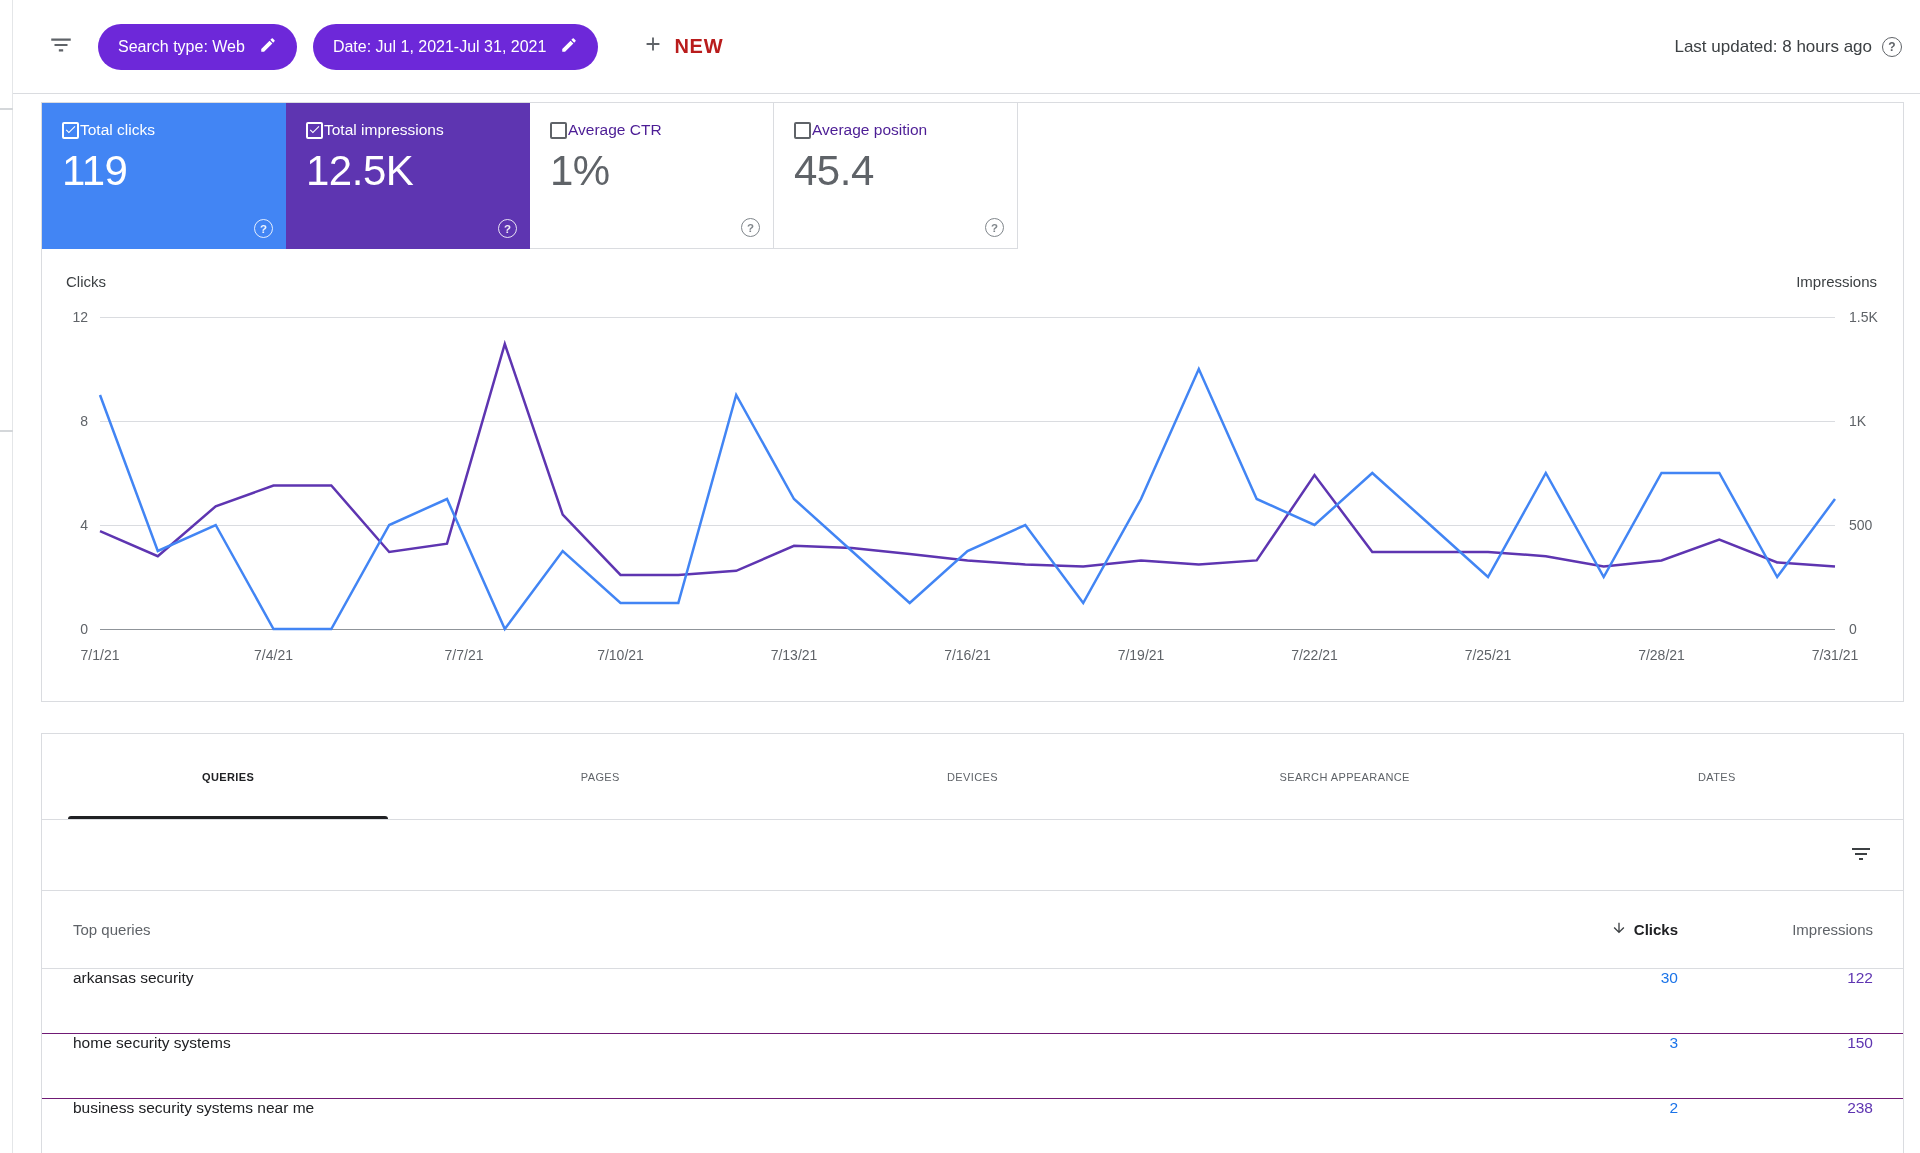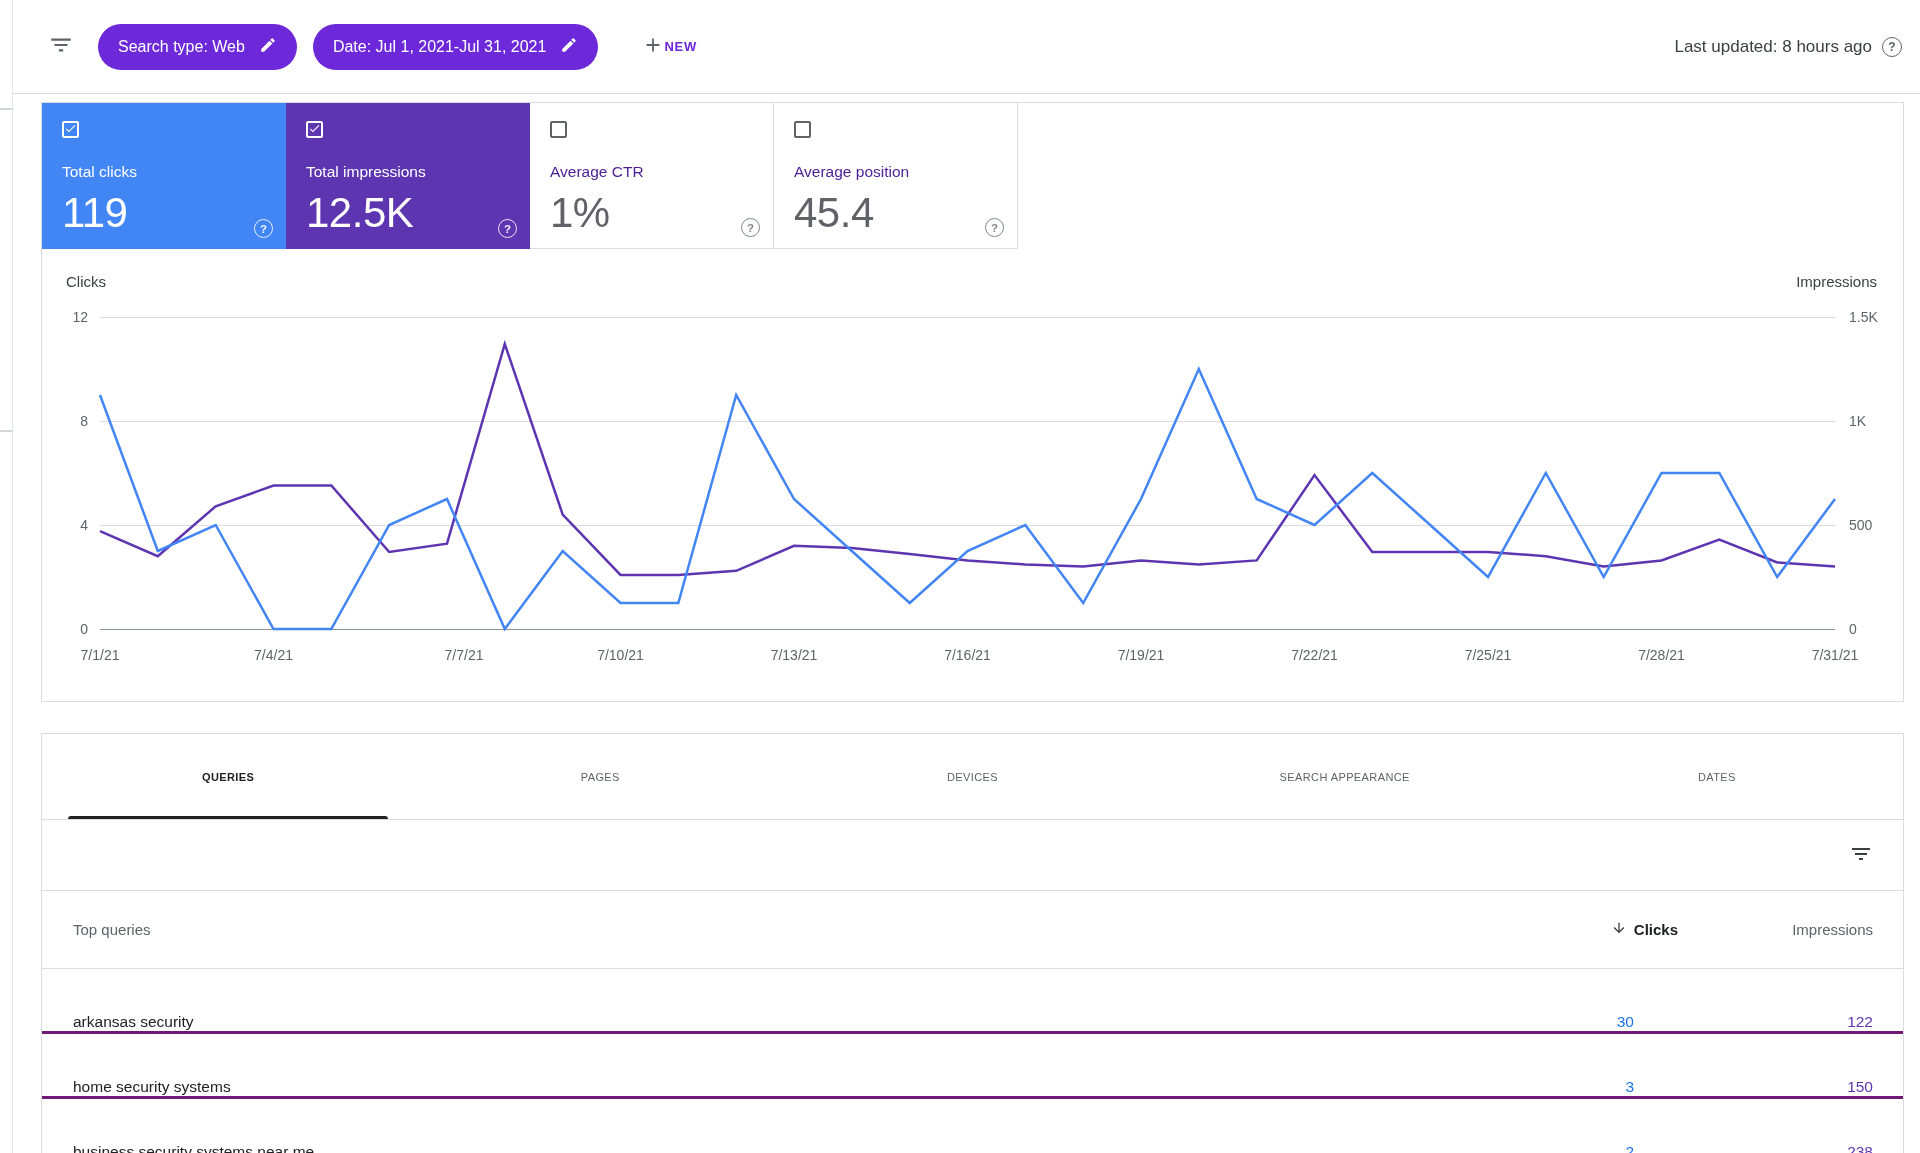--- a/index.html
+++ b/index.html
@@ -14,35 +14,35 @@
     background:#fff; border-right:1px solid #e4e6e8; z-index:20; }
   .rail-mark { position:absolute; left:0; width:13px; height:2px; background:#d4d7da; }
 
   
   .topbar { height:94px; border-bottom:1px solid #dadce0; display:flex; align-items:center;
     padding:0 18px 0 48px; background:#fff; }
   .icon-btn { display:flex; align-items:center; justify-content:center; cursor:pointer; background:none; border:none; padding:0; }
   .topbar-filter { margin-right:24px; }
   .chip { display:flex; align-items:center; gap:14px; background:#6d28d9; color:#fff;
     height:46px; border-radius:23px; padding:0 20px; font-size:16px; margin-right:16px; cursor:pointer; white-space:nowrap; }
-  .new-btn { display:flex; align-items:center; margin-left:22px; cursor:pointer;
-    font-size:13px; font-weight:bold; letter-spacing:.8px; color:#6d28d9; background:none; border:none; }
+  .new-btn { display:flex; align-items:center; gap:10px; margin-left:22px; cursor:pointer;
+    font-size:20px; font-weight:bold; letter-spacing:.8px; color:#b91c1c; background:none; border:none; }
   .last-updated { margin-left:auto; display:flex; align-items:center; gap:10px; font-size:17px; color:#3c4043; }
   .help-circle { width:20px; height:20px; border:1.5px solid #5f6368; border-radius:50%;
     display:flex; align-items:center; justify-content:center; font-size:12px; font-weight:bold; color:#5f6368; cursor:pointer; }
 
   
   .page { padding:0 16px 0 41px; }
   .card { border:1px solid #dadce0; background:#fff; }
   .overview-card { margin-top:8px; }
 
   
   .cards-row { display:flex; }
   .metric-card { width:244px; height:146px; position:relative; cursor:pointer; }
-  .metric-card .cb-row { display:flex; align-items:flex-start; gap:25px; padding:18px 0 0 20px;flex-direction:column; }
+  .metric-card .cb-row { display:flex; align-items:flex-end; gap:1px; padding:18px 0 0 20px; }
   .metric-card .label { font-size:15.5px; }
   .metric-card .value { padding:8px 0 0 20px; font-size:42px; letter-spacing:-.5px; line-height:1.15; }
   .metric-card.sel { color:#fff; }
   .metric-card.sel-clicks { background:#4285f4; }
   .metric-card.sel-imp { background:#5e35b1; }
   .metric-card.unsel { background:#fff; border-right:1px solid #dadce0; border-bottom:1px solid #dadce0; }
   .metric-card.unsel .label { color:#4c1d95; }
   .metric-card.unsel .value { color:#5f6368; }
   .checkbox { width:17px; height:17px; border-radius:2px; display:flex; align-items:center; justify-content:center; flex:none; }
   .checkbox.checked { border:2px solid #fff; }
@@ -68,21 +68,21 @@
   .table-card { margin-top:31px; border-bottom:none; }
   .tabs { display:flex; height:86px; border-bottom:1px solid #dadce0; }
   .tab { flex:1; display:flex; align-items:center; justify-content:center; position:relative;
     cursor:pointer; font-size:11px; letter-spacing:.4px; color:#5f6368; }
   .tab.active { color:#202124; font-weight:bold; }
   .tab.active::after { content:""; position:absolute; left:26px; right:26px; bottom:0; height:3px;
     background:#202124; border-radius:3px 3px 0 0; }
   .filter-row { height:71px; border-bottom:1px solid #dadce0; display:flex; align-items:center;
     justify-content:flex-end; padding-right:30px; }
   .thead { height:78px; border-bottom:1px solid #dadce0; display:flex; align-items:center; font-size:15px; }
-  .trow { height:65px; border-bottom:3px solid #701a75; display:flex; align-items:flex-end; cursor:pointer;gap:44px; }
+  .trow { height:65px; border-bottom:1px solid #701a75; display:flex; align-items:flex-start; cursor:pointer; }
   .cell-query { flex:1; padding-left:31px; font-size:15.5px; color:#202124; }
   .thead .cell-query { color:#5f6368; font-size:15px; }
   .cell-clicks { width:120px; display:flex; justify-content:flex-end; align-items:center; gap:7px; }
   .cell-imp { width:225px; padding-right:30px; text-align:right; }
   .th-clicks { color:#202124; font-weight:bold; cursor:pointer; }
   .th-imp { color:#5f6368; cursor:pointer; }
   .num-clicks { color:#1a73e8; font-size:15.5px; }
   .num-imp { color:#5e35b1; font-size:15.5px; }
 </style>
 </head>

